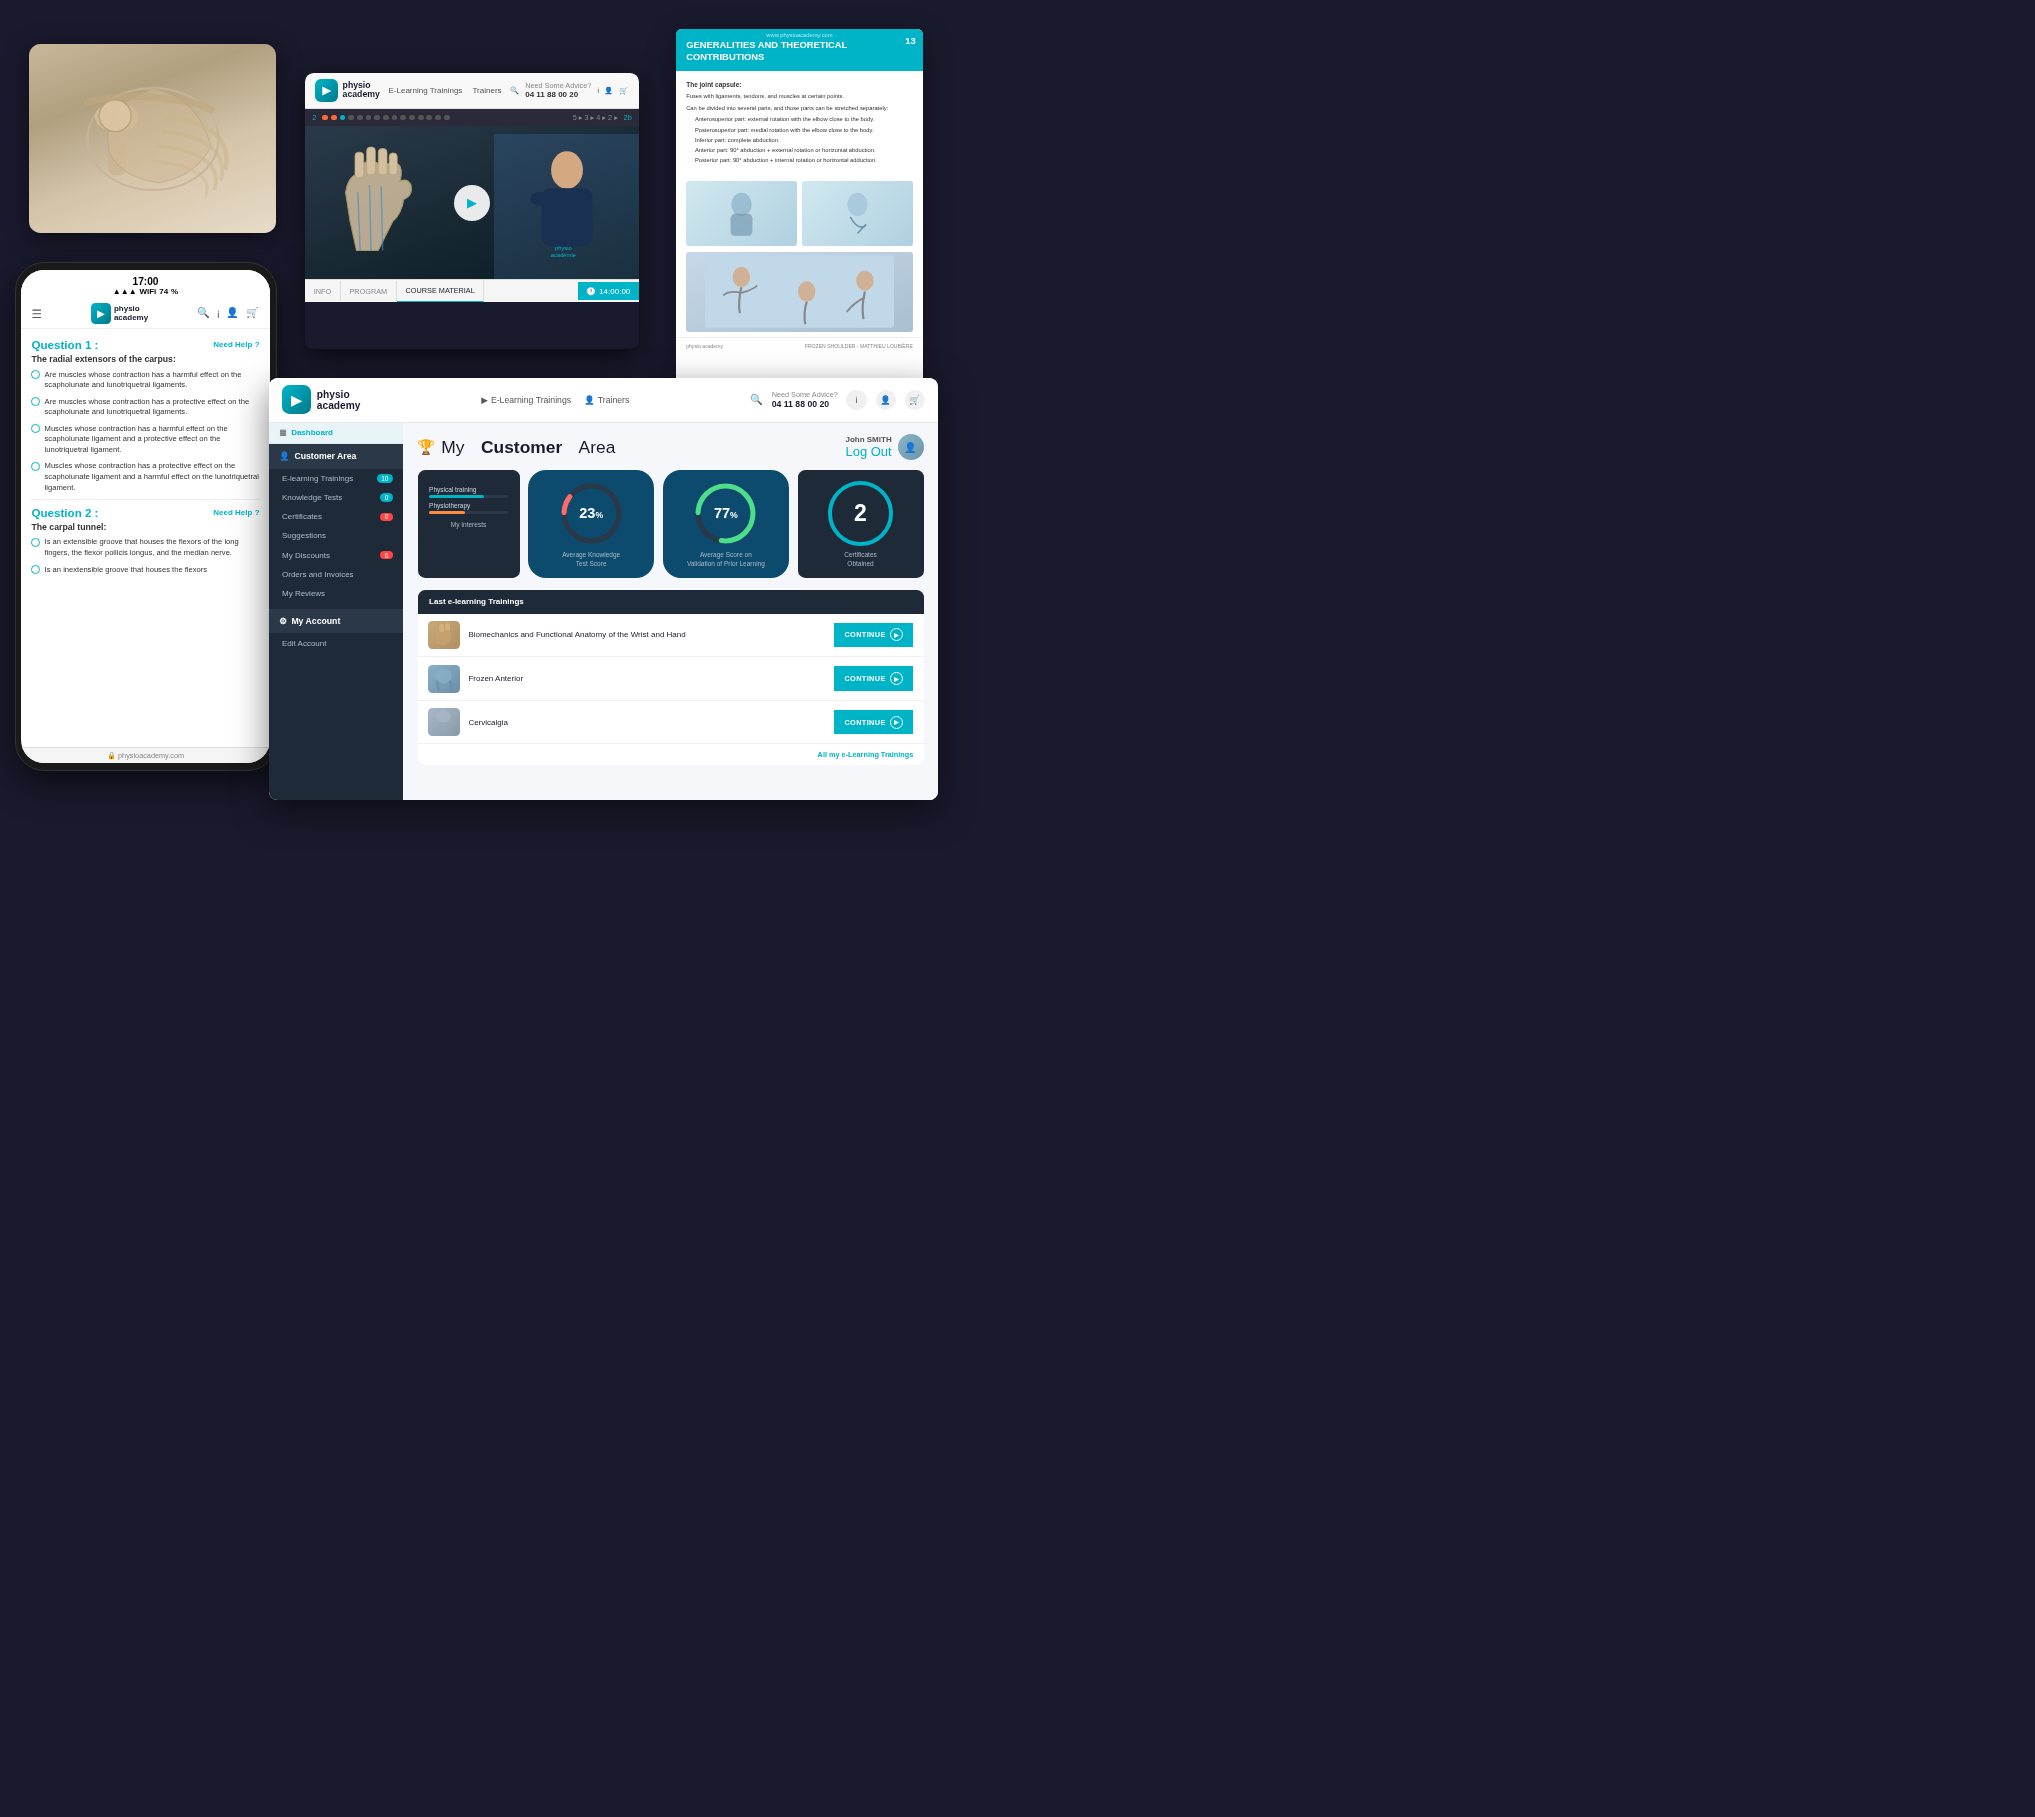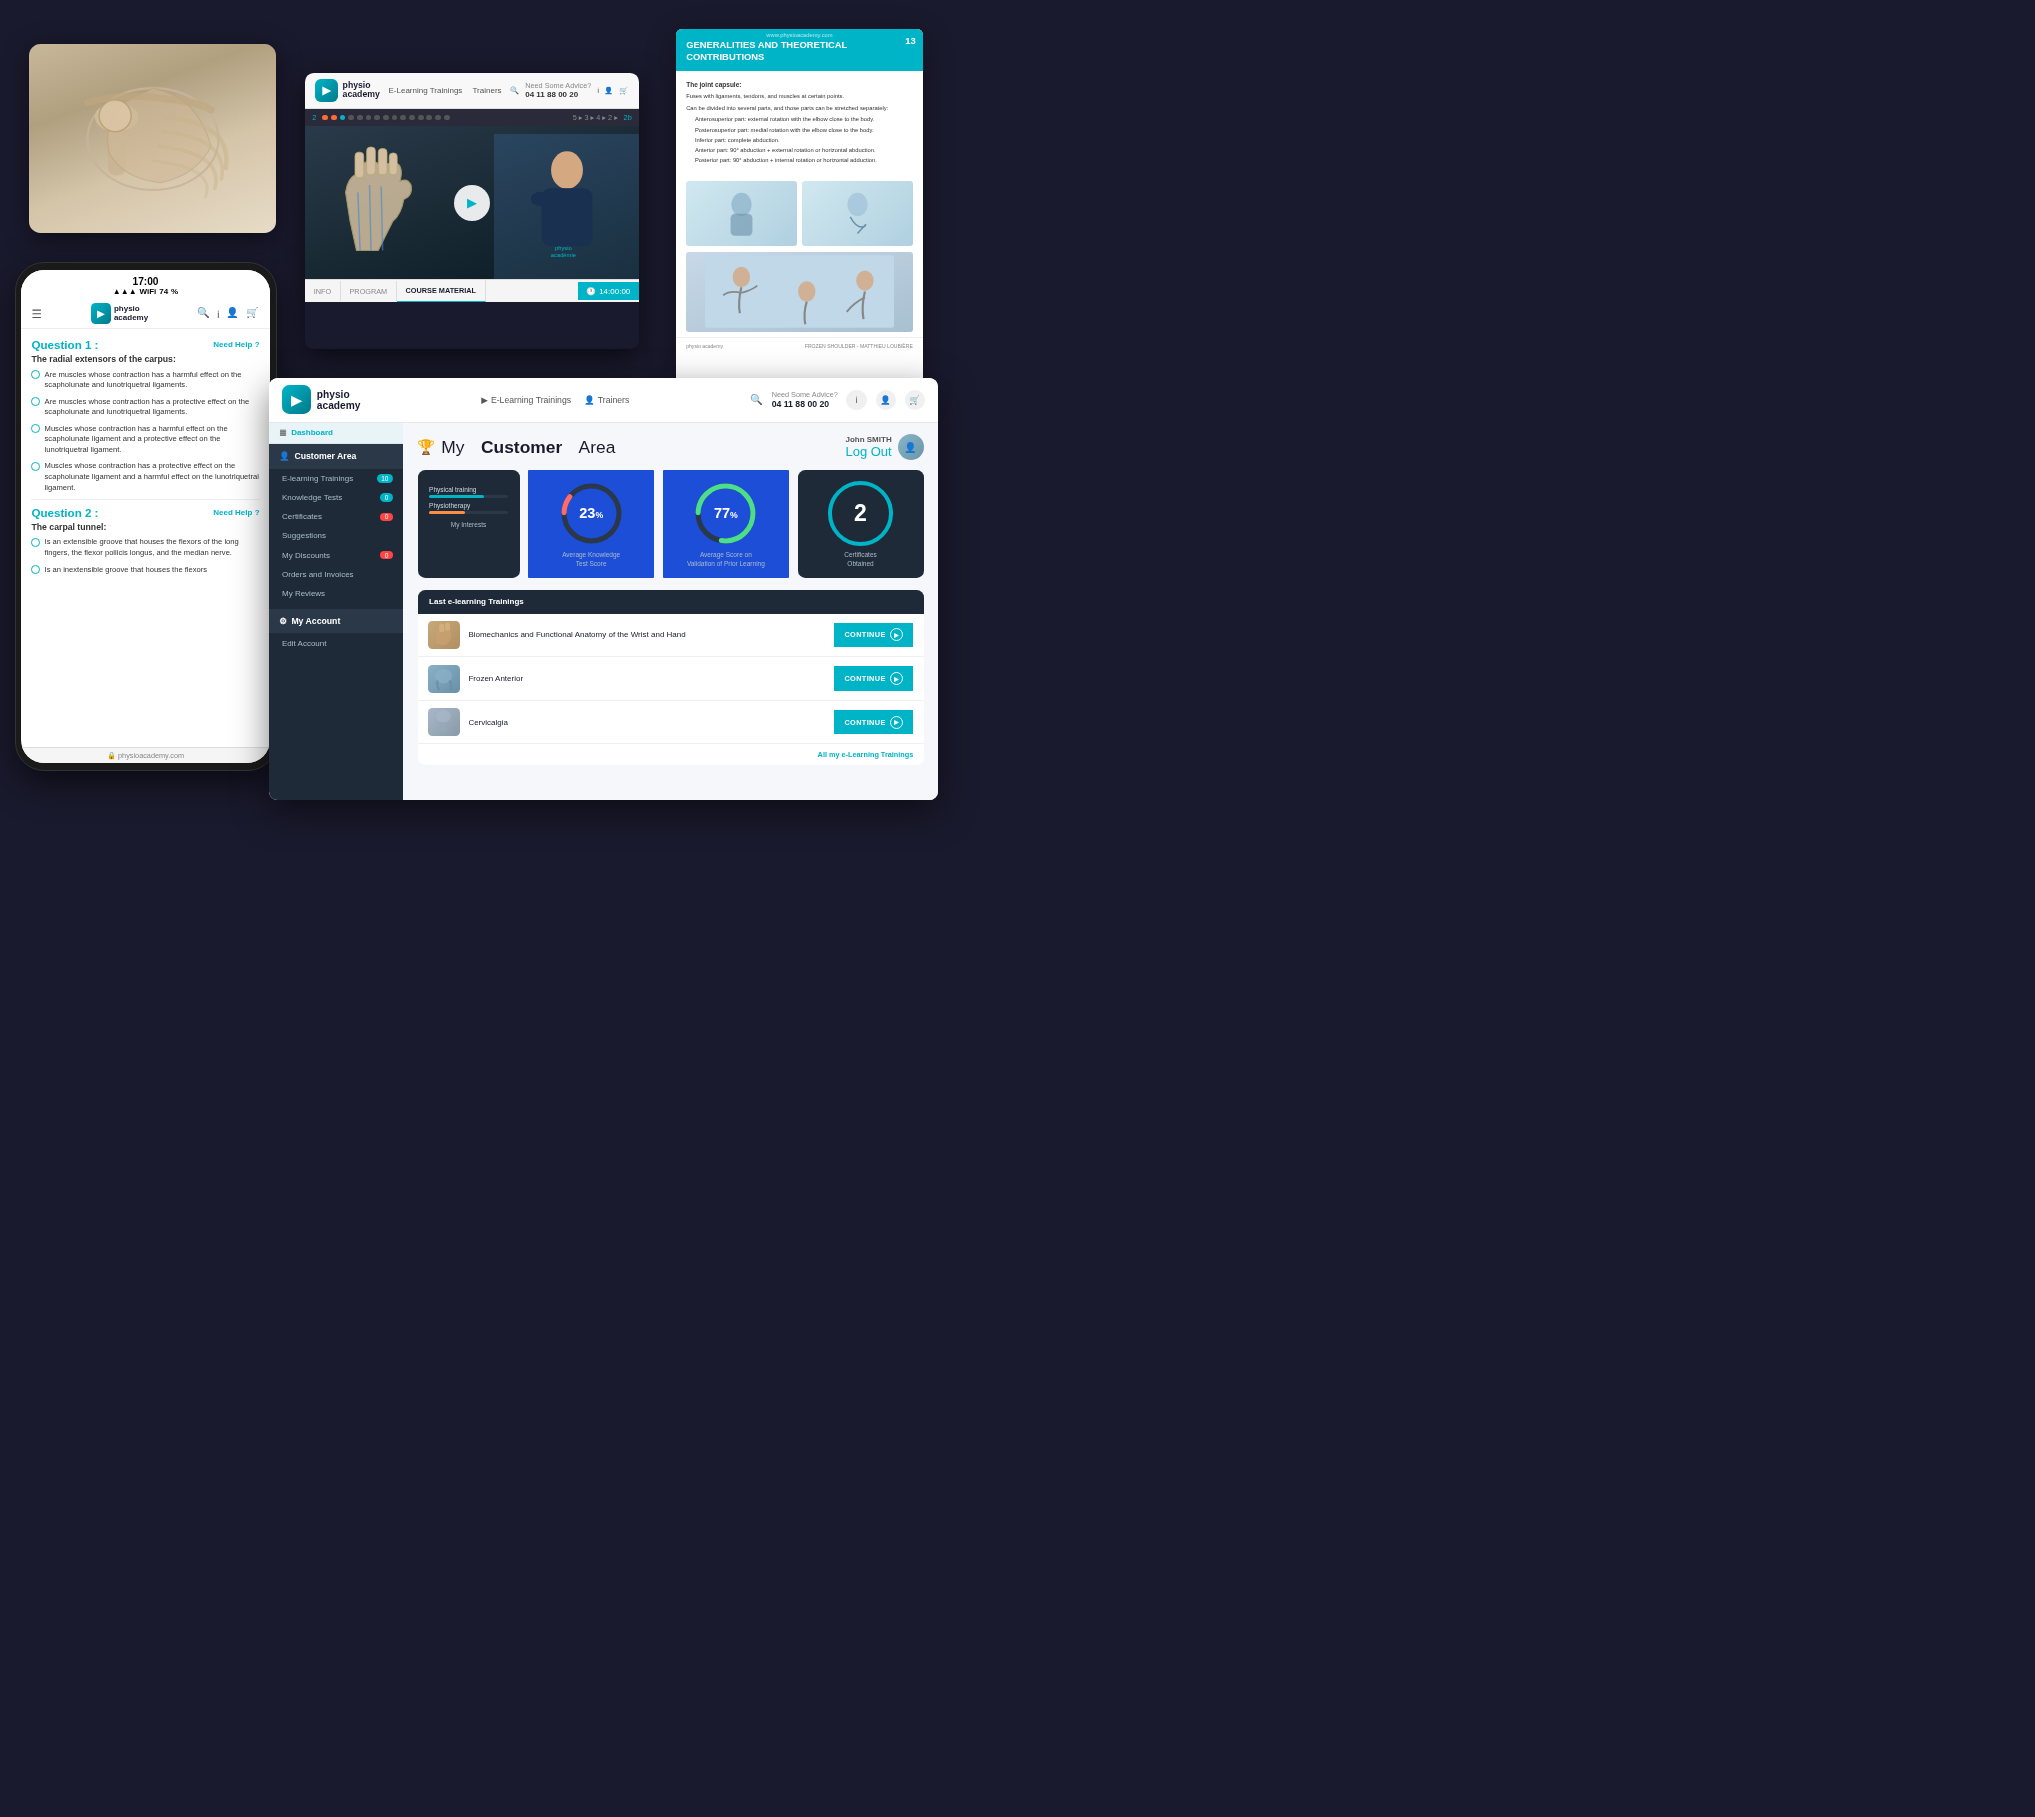--- a/index.html
+++ b/index.html
@@ -207,21 +207,21 @@
       align-items: center;
       border-top: 0.7px solid #ddd;
     }
     .video-tab {
       padding: 5.8px 8.7px;
       font-size: 7.3px;
       color: #888;
       cursor: pointer;
       border-right: 0.7px solid #ddd;
     }
-    .video-tab.active { color: #1a1a2e; font-weight: 700; border-bottom: 1.5px solid #00b4c8; text-align: right; }
+    .video-tab.active { color: #1a1a2e; font-weight: 400; border-bottom: 1.5px solid #00b4c8; text-align: right; }
     .video-timer {
       margin-left: auto;
       background: #00b4c8;
       color: #fff;
       padding: 4.4px 8.7px;
       font-size: 8px;
       display: flex; align-items: center; gap: 2.9px;
     }
 
     
@@ -440,22 +440,22 @@
     .interests-label { font-size: 7.3px; color: #aabbc8; margin-bottom: 5.8px; }
     .interest-item { margin-bottom: 4.4px; }
     .interest-name { font-size: 6.5px; color: #ccd8e0; margin-bottom: 1.5px; }
     .interest-bar { height: 2.9px; background: #2a3848; border-radius: 1.5px; }
     .interest-bar-fill { height: 2.9px; border-radius: 1.5px; }
     .bar-teal { background: #00b4c8; width: 70%; }
     .bar-orange { background: #ff8c42; width: 45%; }
     .interests-footer { font-size: 6.5px; color: #aabbc8; text-align: center; margin-top: 7.3px; }
 
     .stat-circle {
-      background: #1d4ed8;
-      border-radius: 1px;
+      background: #0c4a6e;
+      border-radius: 18px;
       padding: 10.2px;
       display: flex;
       flex-direction: column;
       align-items: center;
       justify-content: center;
       flex: 1;
     }
     .circle-container {
       position: relative;
       width: 65px; height: 65px;

